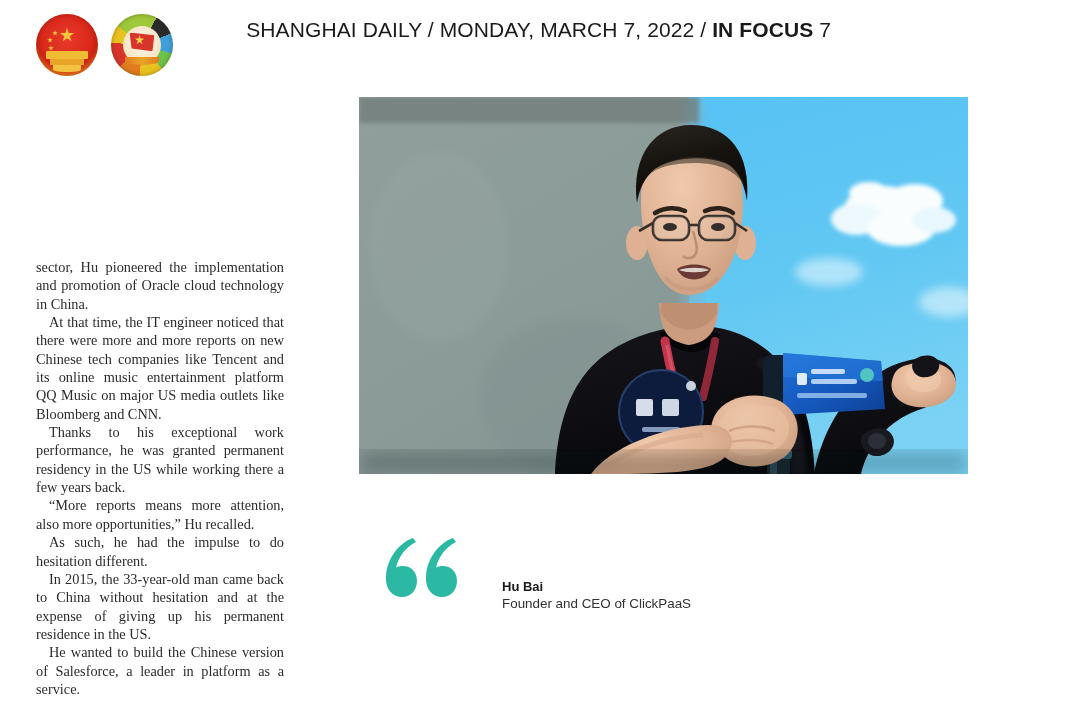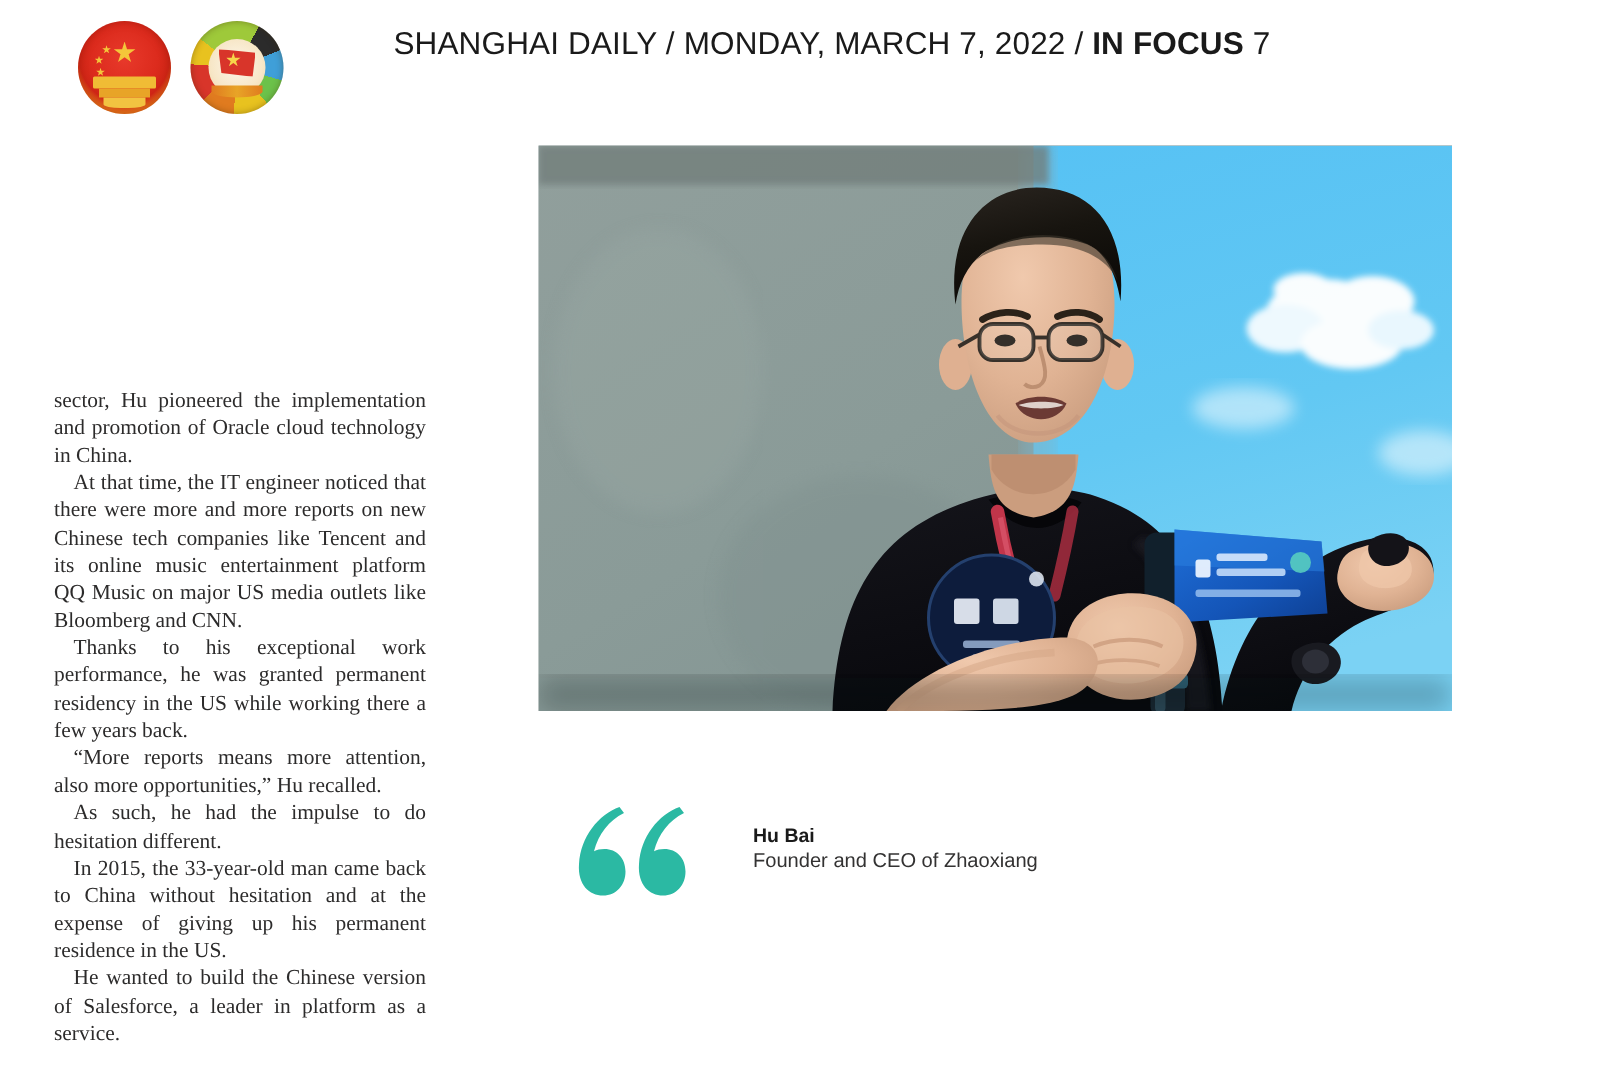--- a/index.html
+++ b/index.html
@@ -12,21 +12,21 @@
     height: 717px;
     position: relative;
     overflow: hidden;
     font-family: "Liberation Sans", sans-serif;
     -webkit-font-smoothing: antialiased;
   }
 
   
   #masthead {
     position: absolute;
-    left: 16px; top: 0;
+    left: 0; top: 0;
     width: 867px;
     height: 96px;
     text-align: right;
   }
   .emblems {
     position: absolute;
     left: 36px;
     top: 14px;
     display: flex;
     gap: 13px;
@@ -193,21 +193,21 @@
     width: 440px;
   }
   #quote-text {
     font-size: 17.2px;
     line-height: 27.5px;
     color: #231f20;
     font-weight: 400;
     letter-spacing: .05px;
   }
   #quote-attrib {
-    margin-top: 3px;
+    margin-top: 33px;
   }
   #attrib-name {
     font-size: 13px;
     font-weight: 700;
     color: #1a1a1a;
     line-height: 17px;
   }
   #attrib-role {
     font-size: 13.4px;
     font-weight: 400;
@@ -420,16 +420,16 @@
       <g fill="#2bb9a3">
         <path d="M30 2 C16 7 4 22 3 40 C2 54 10 61 19 61 C28 61 34 54 34 45 C34 36 28 30 20 30 C17 30 15 30.5 13 31.5 C16 20 23 11 33 6 Z"></path>
         <path d="M70 2 C56 7 44 22 43 40 C42 54 50 61 59 61 C68 61 74 54 74 45 C74 36 68 30 60 30 C57 30 55 30.5 53 31.5 C56 20 63 11 73 6 Z"></path>
       </g>
     </svg>
   </div>
 
   <div id="quote-body">
     <div id="quote-attrib">
       <div id="attrib-name">Hu Bai</div>
-      <div id="attrib-role">Founder and CEO of Zhaoxiang</div>
+      <div id="attrib-role">Founder and CEO of ClickPaaS</div>
     </div>
   </div>
 </div>
 
 </body></html>

